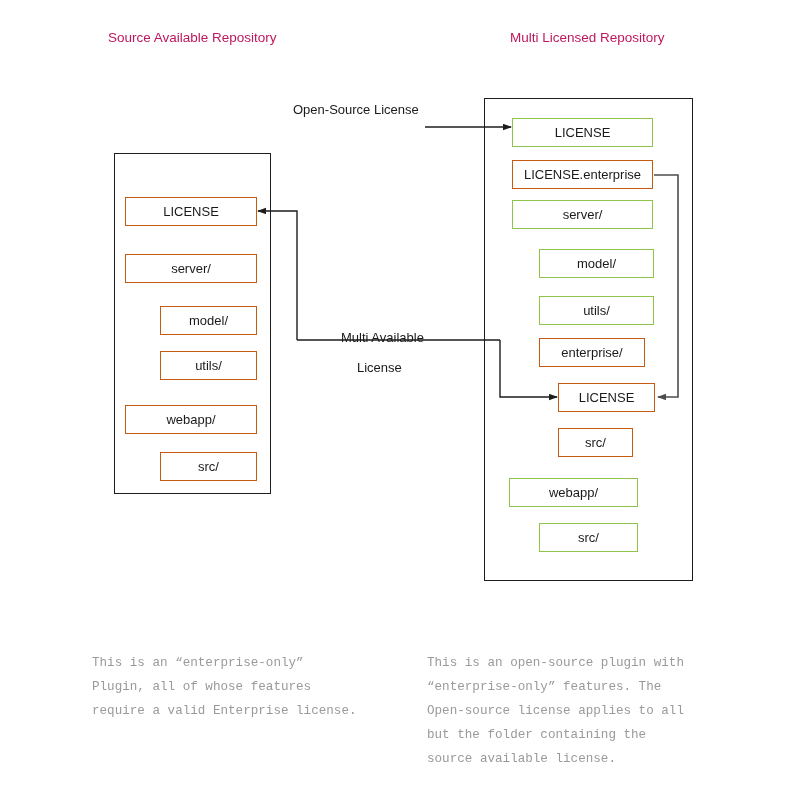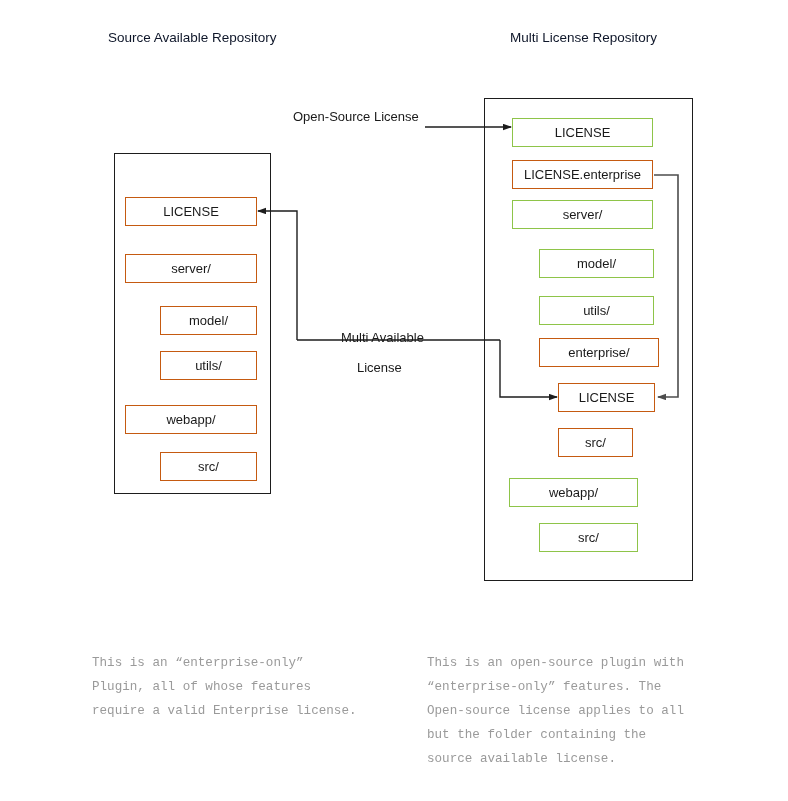--- a/index.html
+++ b/index.html
@@ -11,21 +11,21 @@
     position: relative;
     width: 788px;
     height: 801px;
     background: #ffffff;
     font-family: "Liberation Sans", sans-serif;
     overflow: hidden;
   }
   .repo-title {
     position: absolute;
     font-size: 13.5px;
-    color: #0f172a;
+    color: #be185d;
     white-space: nowrap;
   }
   .panel {
     position: absolute;
     border: 1.3px solid #1d1d1d;
     background: #ffffff;
     box-sizing: border-box;
   }
   .node {
     position: absolute;
@@ -65,38 +65,38 @@
     color: #9a9a9a;
     white-space: pre;
   }
 </style>
 </head>
 <body>
 
 <div id="canvas">
 
   <div class="repo-title" style="left:108px; top:30px;">Source Available Repository</div>
-  <div class="repo-title" style="left:510px; top:30px;">Multi License Repository</div>
+  <div class="repo-title" style="left:510px; top:30px;">Multi Licensed Repository</div>
 
   <div class="panel" style="left:114px; top:153px; width:157px; height:341px;"></div>
   <div class="panel" style="left:484px; top:98px; width:209px; height:483px;"></div>
 
   <div class="node orange" style="left:125px; top:197px; width:132px; height:29px;">LICENSE</div>
   <div class="node orange" style="left:125px; top:254px; width:132px; height:29px;">server/</div>
   <div class="node orange" style="left:160px; top:306px; width:97px; height:29px;">model/</div>
   <div class="node orange" style="left:160px; top:351px; width:97px; height:29px;">utils/</div>
   <div class="node orange" style="left:125px; top:405px; width:132px; height:29px;">webapp/</div>
   <div class="node orange" style="left:160px; top:452px; width:97px; height:29px;">src/</div>
 
   <div class="node green" style="left:512px; top:118px; width:141px; height:29px;">LICENSE</div>
   <div class="node orange" style="left:512px; top:160px; width:141px; height:29px;">LICENSE.enterprise</div>
   <div class="node green" style="left:512px; top:200px; width:141px; height:29px;">server/</div>
   <div class="node green" style="left:539px; top:249px; width:115px; height:29px;">model/</div>
   <div class="node green" style="left:539px; top:296px; width:115px; height:29px;">utils/</div>
-  <div class="node orange" style="left:539px; top:338px; width:120px; height:29px;">enterprise/</div>
+  <div class="node orange" style="left:539px; top:338px; width:106px; height:29px;">enterprise/</div>
   <div class="node orange" style="left:558px; top:383px; width:97px; height:29px;">LICENSE</div>
   <div class="node orange" style="left:558px; top:428px; width:75px; height:29px;">src/</div>
   <div class="node green" style="left:509px; top:478px; width:129px; height:29px;">webapp/</div>
   <div class="node green" style="left:539px; top:523px; width:99px; height:29px;">src/</div>
 
   <svg class="wires">
     <defs>
       <marker id="arrowBlack" markerWidth="9" markerHeight="9" refX="8" refY="3.2" orient="auto" markerUnits="userSpaceOnUse">
         <path d="M0,0 L9,3.2 L0,6.4 Z" fill="#1d1d1d"></path>
       </marker>
@@ -107,21 +107,21 @@
 
     <path d="M425,127 L511,127" stroke="#1d1d1d" stroke-width="1.4" fill="none" marker-end="url(#arrowBlack)"></path>
 
     <path d="M500,340 L297,340" stroke="#1d1d1d" stroke-width="1.4" fill="none"></path>
     <path d="M297,340 L297,211 L258,211" stroke="#1d1d1d" stroke-width="1.4" fill="none" marker-end="url(#arrowBlack)"></path>
     <path d="M500,340 L500,397 L557,397" stroke="#1d1d1d" stroke-width="1.4" fill="none" marker-end="url(#arrowBlack)"></path>
 
     <path d="M654,175 L678,175 L678,397 L658,397" stroke="#4d4d4d" stroke-width="1.6" fill="none" marker-end="url(#arrowGray)"></path>
   </svg>
 
-  <div class="edge-label" style="left:293px; top:109px;">Open-Source License</div>
+  <div class="edge-label" style="left:293px; top:102px;">Open-Source License</div>
   <div class="edge-label" style="left:341px; top:330px;">Multi Available</div>
   <div class="edge-label" style="left:357px; top:360px;">License</div>
 
   <div class="caption" style="left:427px; top:651px;">This is an open-source plugin with
 “enterprise-only” features. The
 Open-source license applies to all
 but the folder containing the
 source available license.</div>
   <div class="caption" style="left:92px; top:651px;">This is an “enterprise-only”
 Plugin, all of whose features

